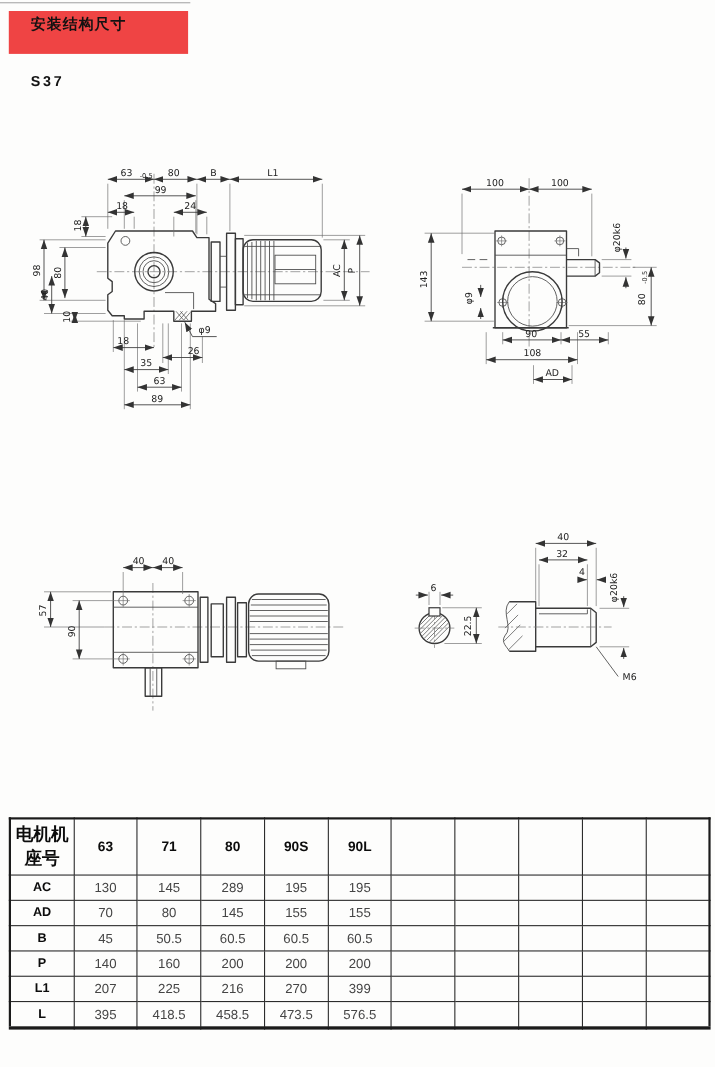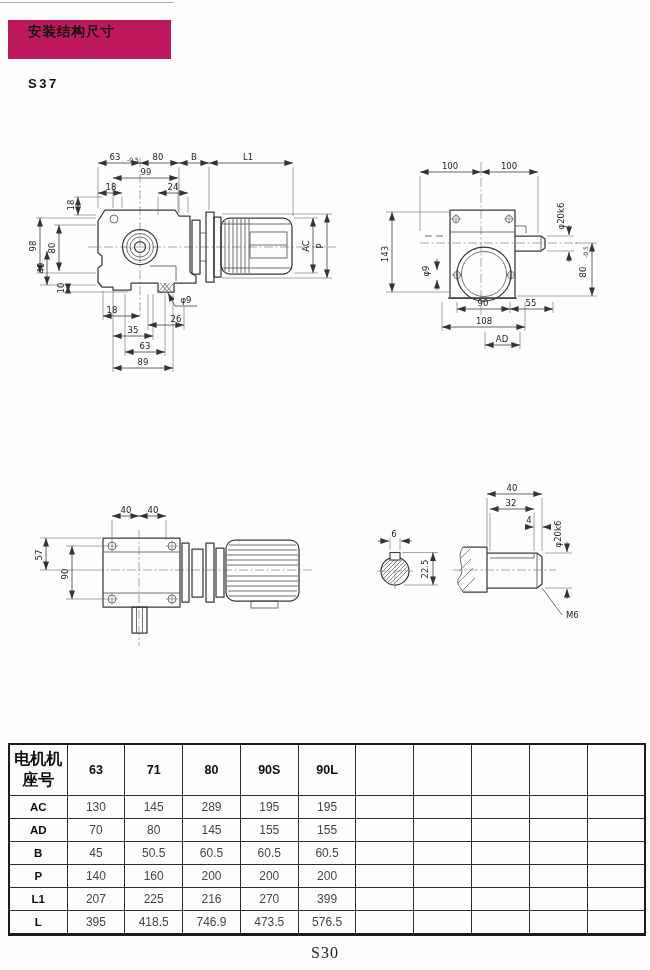--- a/index.html
+++ b/index.html
@@ -1,19 +1,19 @@
 <!DOCTYPE html>
 <html><head>
 <meta charset="utf-8">
 <style>
   html,body { margin:0; padding:0; background:#e8e8e8; }
   .page { position:relative; width:650px; height:970px; background:#fdfdfc;
           font-family:"Liberation Sans", sans-serif; overflow:hidden; margin:0 auto; }
   .topline { position:absolute; left:0; top:2px; width:173px; height:1px; background:#a9a9a9; }
-  .hdr { position:absolute; left:8px; top:20px; width:163px; height:39px; background:#be185d;
+  .hdr { position:absolute; left:8px; top:10px; width:163px; height:39px; background:#ef4444;
          box-sizing:border-box; padding:4px 0 0 20px; }
   .hdr .l1 { font-size:13.5px; font-weight:bold; color:#121212; letter-spacing:1px; line-height:16px;}
   .hdr .l2 { font-size:13px; font-weight:bold; color:#121212; letter-spacing:2.5px; line-height:15px;margin-top:36px;}
   svg.draw { position:absolute; left:0; top:0; }
 
   
   .oln { fill:none; stroke:#3a3a3a; stroke-width:1.25; stroke-linejoin:round; }
   .tn  { fill:none; stroke:#4c4c4c; stroke-width:0.8; }
   .dm  { fill:none; stroke:#3f3f3f; stroke-width:0.8; }
   .ex  { fill:none; stroke:#6d6d6d; stroke-width:0.6; }
@@ -476,26 +476,25 @@
         <td></td>
         <td></td>
         <td></td>
         <td></td>
         <td></td>
       </tr>
       <tr class="drow">
         <td class="rl">L</td>
         <td>395</td>
         <td>418.5</td>
-        <td>746.9</td>
+        <td>458.5</td>
         <td>473.5</td>
         <td>576.5</td>
         <td></td>
         <td></td>
         <td></td>
         <td></td>
         <td></td>
       </tr>
     </tbody>
   </table>
 
-  <div class="ftr">S30</div>
 </div>
 
 </body></html>

